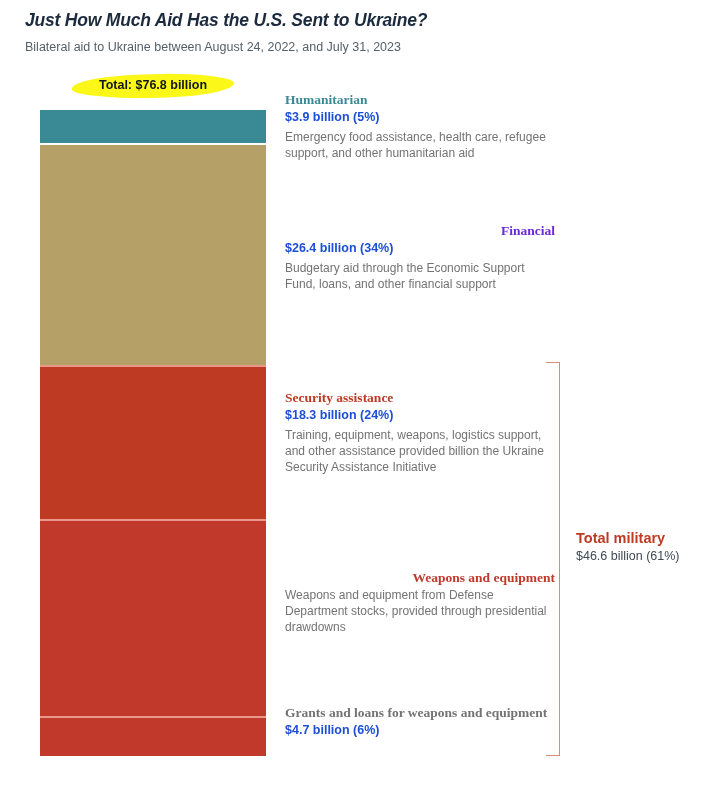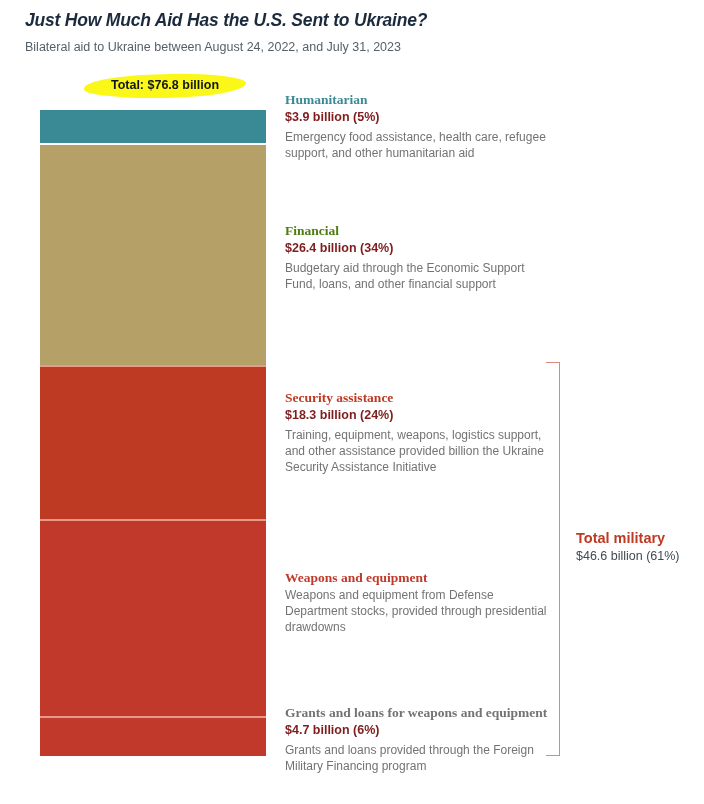--- a/index.html
+++ b/index.html
@@ -33,21 +33,21 @@
     left: 25px;
     top: 40px;
     font-size: 12.5px;
     color: #555f68;
     white-space: nowrap;
   }
 
   
   #total-annotation {
     position: absolute;
-    left: 84px;
+    left: 72px;
     top: 74px;
     width: 162px;
     height: 24px;
   }
   #total-highlight {
     position: absolute;
     inset: 0;
     background: #fbf719;
     border-radius: 55% 45% 52% 48% / 58% 42% 60% 40%;
     transform: rotate(-0.6deg);
@@ -94,21 +94,21 @@
   .legend-title {
     font-size: 13.5px;
     font-weight: bold;
     line-height: 1.22;
     margin: 0 0 2px 0;
     font-family: Liberation Serif, serif;
   }
   .legend-value {
     font-size: 12.5px;
     font-weight: bold;
-    color: #7f1d1d;
+    color: #1d4ed8;
     margin: 0 0 6px 0;
   }
   .legend-desc {
     font-size: 12px;
     line-height: 1.32;
     color: #737373;
     margin: 0;
   }
 
   
@@ -172,40 +172,39 @@
   <div class="bar-segment seg-divider-soft" id="seg-4" style="top: 606.466px; height: 39.5339px; background: rgb(193, 57, 42);"></div>
 </div>
 
 <div class="legend-block" style="top:92px">
   <p class="legend-title" id="lt-0" style="color: rgb(58, 138, 149);">Humanitarian</p>
   <p class="legend-value">$3.9 billion (5%)</p>
   <p class="legend-desc">Emergency food assistance, health care, refugee support, and other humanitarian aid</p>
 </div>
 
 <div class="legend-block" style="top:223px">
-  <p class="legend-title" id="lt-1" style="color: #4d7c0f;">Financial</p>
+  <p class="legend-title" id="lt-1" style="color: #6d28d9; text-align: right;">Financial</p>
   <p class="legend-value">$26.4 billion (34%)</p>
   <p class="legend-desc">Budgetary aid through the Economic Support Fund, loans, and other financial support</p>
 </div>
 
 <div class="legend-block" style="top:390px">
   <p class="legend-title" id="lt-2" style="color: rgb(191, 58, 35);">Security assistance</p>
   <p class="legend-value">$18.3 billion (24%)</p>
   <p class="legend-desc">Training, equipment, weapons, logistics support, and other assistance provided billion the Ukraine Security Assistance Initiative</p>
 </div>
 
 <div class="legend-block" style="top:570px">
-  <p class="legend-title" id="lt-3" style="color: rgb(193, 57, 42);">Weapons and equipment</p>
+  <p class="legend-title" id="lt-3" style="color: rgb(193, 57, 42); text-align: right;">Weapons and equipment</p>
   <p class="legend-desc">Weapons and equipment from Defense Department stocks, provided through presidential drawdowns</p>
 </div>
 
 <div class="legend-block" style="top:705px">
   <p class="legend-title" id="lt-4" style="color: #737373;">Grants and loans for weapons and equipment</p>
   <p class="legend-value">$4.7 billion (6%)</p>
-  <p class="legend-desc">Grants and loans provided through the Foreign Military Financing program</p>
 </div>
 
 <div id="military-bracket" style="border-right-color: rgb(217, 138, 125);"></div>
 
 <div id="total-military-block">
   <p id="total-military-title" style="color: rgb(191, 58, 35);">Total military</p>
   <p id="total-military-value">$46.6 billion (61%)</p>
 </div>
 
 </body></html>

